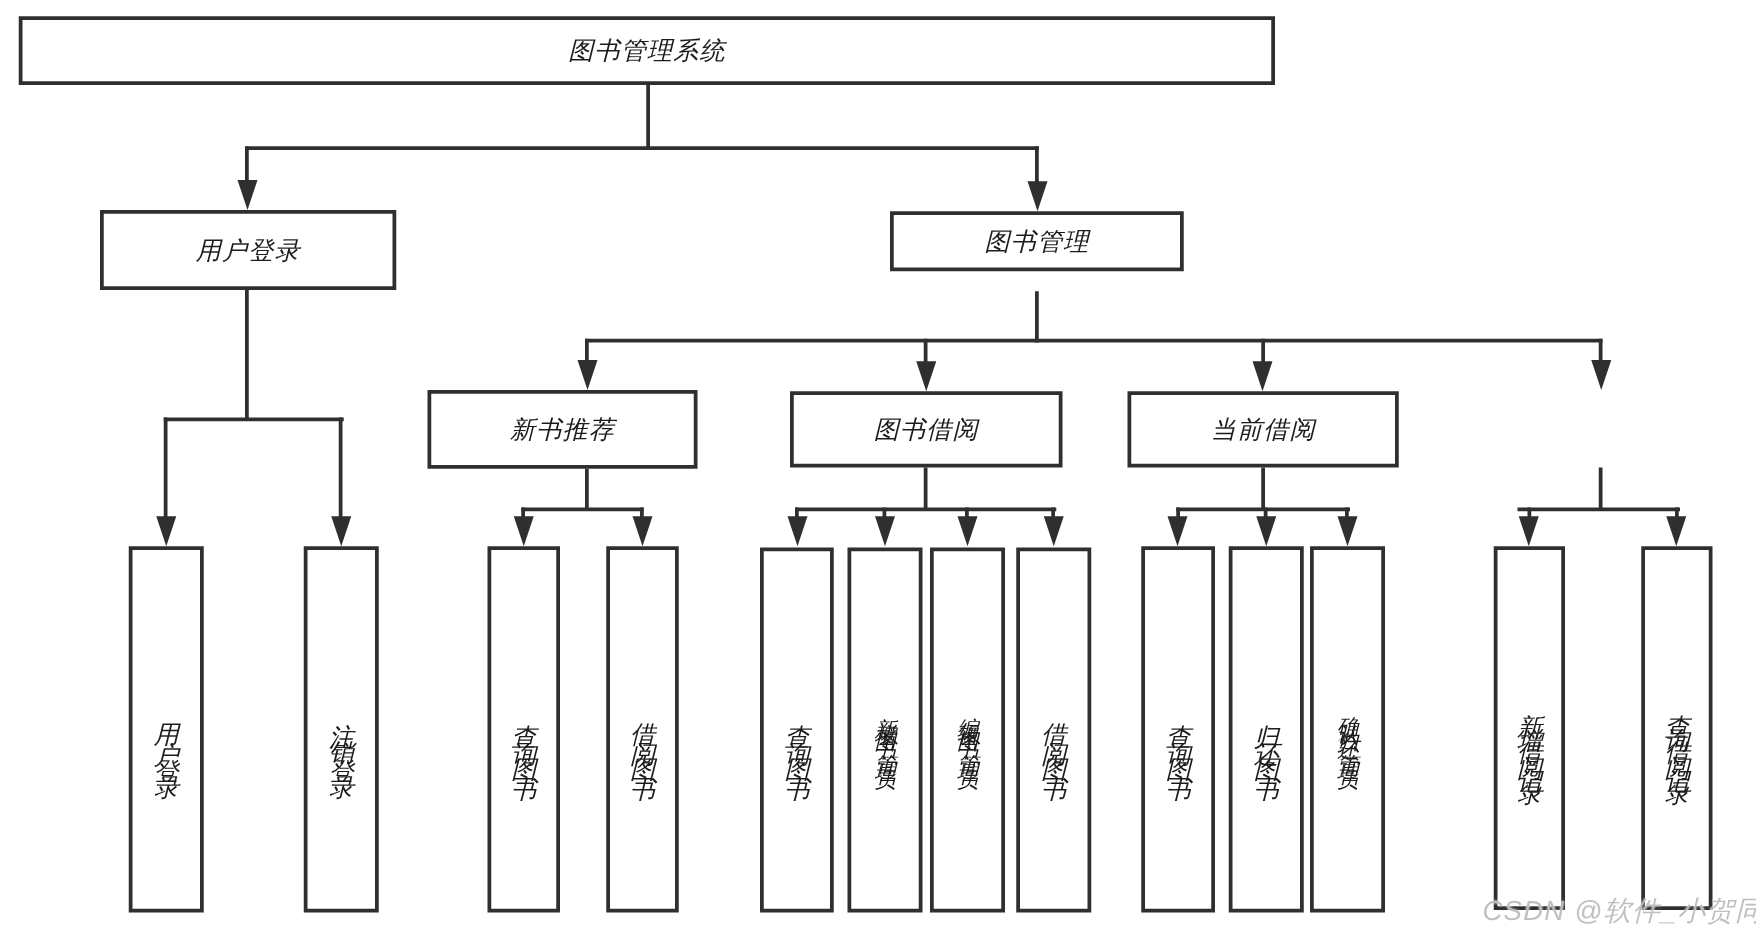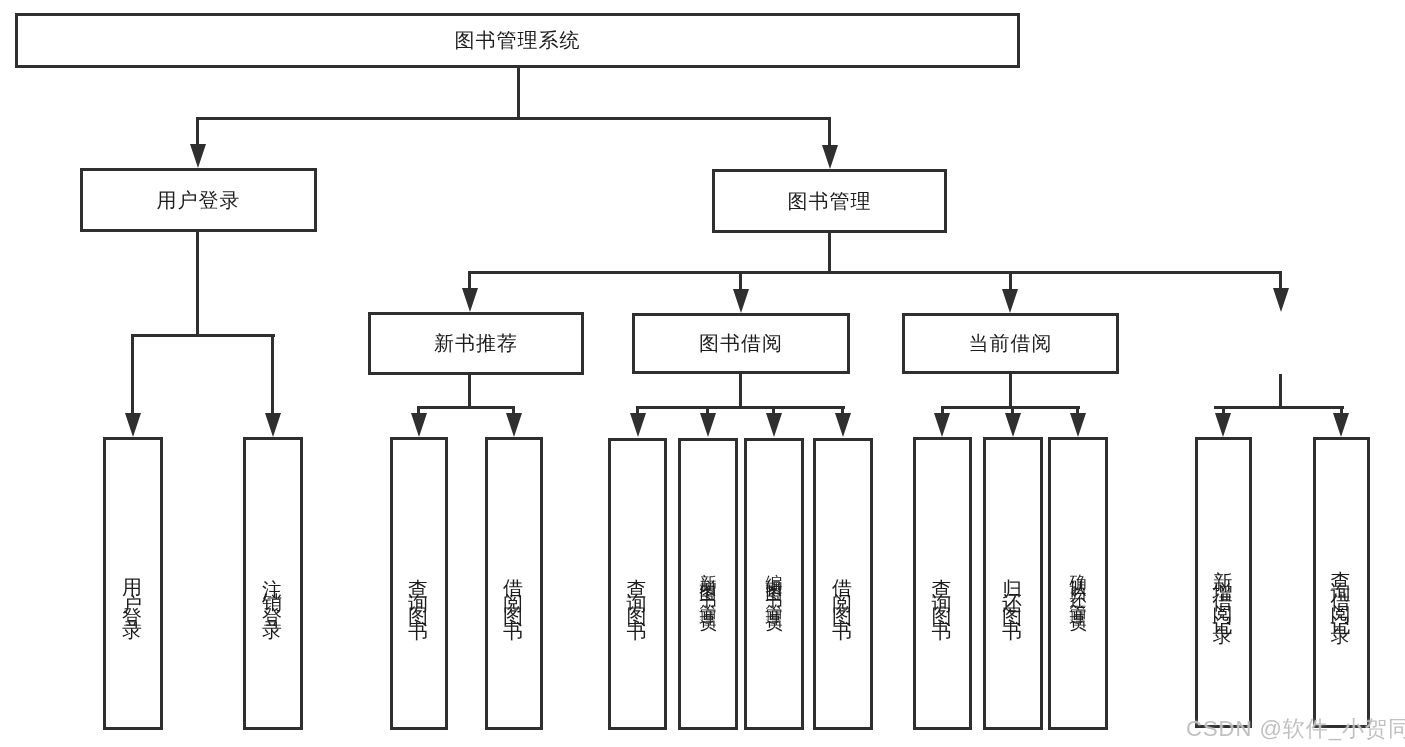--- a/index.html
+++ b/index.html
@@ -4,20 +4,21 @@
 <style>
   html, body { margin: 0; padding: 0; background: #ffffff; }
   .canvas {
     position: relative;
     width: 1405px;
     height: 747px;
     background: #ffffff;
     overflow: hidden;
     font-family: "Liberation Sans", sans-serif;
     color: #1c1c1c;
+    font-style: italic;
   }
   .hbox {
     position: absolute;
     border: 3px solid #2f2f2f;
     background: #ffffff;
     display: flex;
     align-items: center;
     justify-content: center;
     font-size: 20px;
     letter-spacing: 1px;
@@ -73,21 +74,21 @@
   <div class="vline" style="left:517px; top:68px; height:51px;"></div>
   <div class="hline" style="left:197px; top:117px; width:634px;"></div>
   <div class="vline" style="left:196px; top:117px; height:29px;"></div>
   <div class="ahead" style="left:190px; top:144px;"></div>
   <div class="vline" style="left:828px; top:117px; height:30px;"></div>
   <div class="ahead" style="left:822px; top:145px;"></div>
 
   <div class="hbox" style="left:80px; top:168px; width:237px; height:64px;">
     <span>用户登录</span>
   </div>
-  <div class="hbox" style="left:712px; top:169px; width:235px; height:64px;">
+  <div class="hbox" style="left:712px; top:169px; width:235px; height:48px;">
     <span>图书管理</span>
   </div>
 
   <div class="vline" style="left:196px; top:232px; height:104px;"></div>
   <div class="hline" style="left:131px; top:334px; width:144px;"></div>
   <div class="vline" style="left:131px; top:334px; height:81px;"></div>
   <div class="ahead" style="left:125px; top:413px;"></div>
   <div class="vline" style="left:271px; top:334px; height:81px;"></div>
   <div class="ahead" style="left:265px; top:413px;"></div>
 
@@ -95,21 +96,21 @@
   <div class="hline" style="left:468px; top:271px; width:814px;"></div>
   <div class="vline" style="left:468px; top:271px; height:19px;"></div>
   <div class="ahead" style="left:462px; top:288px;"></div>
   <div class="vline" style="left:739px; top:271px; height:19px;"></div>
   <div class="ahead" style="left:733px; top:289px;"></div>
   <div class="vline" style="left:1009px; top:271px; height:19px;"></div>
   <div class="ahead" style="left:1002px; top:289px;"></div>
   <div class="vline" style="left:1279px; top:271px; height:19px;"></div>
   <div class="ahead" style="left:1273px; top:288px;"></div>
 
-  <div class="hbox" style="left:368px; top:312px; width:216px; height:63px;">
+  <div class="hbox" style="left:342px; top:312px; width:216px; height:63px;">
     <span>新书推荐</span>
   </div>
   <div class="hbox" style="left:902px; top:313px; width:217px; height:61px;">
     <span>当前借阅</span>
   </div>
   <div class="hbox" style="left:632px; top:313px; width:218px; height:61px;">
     <span>图书借阅</span>
   </div>
 
   <div class="vline" style="left:468px; top:375px; height:33px;"></div>

